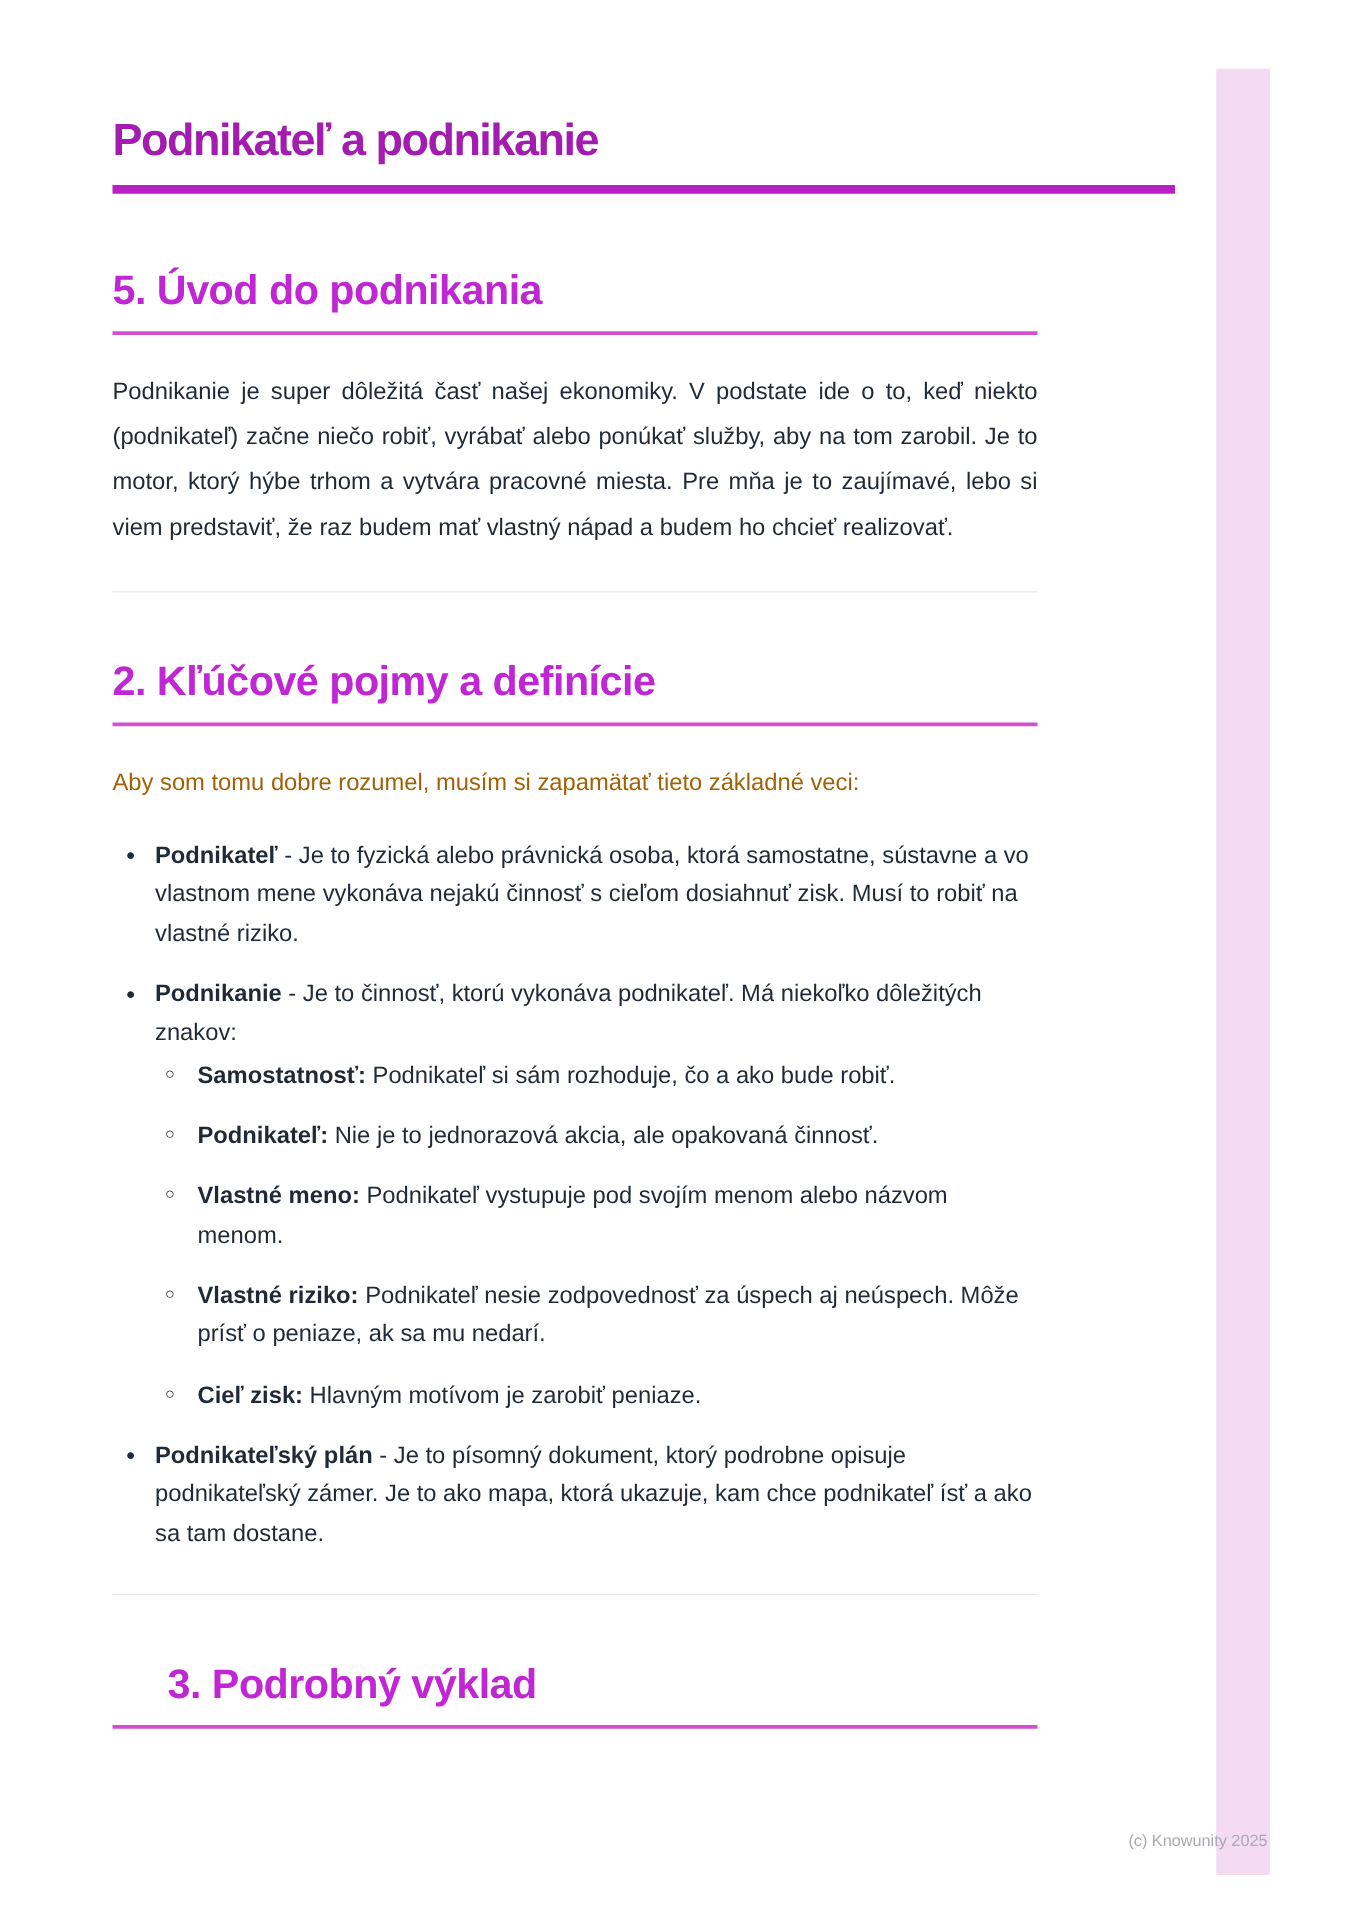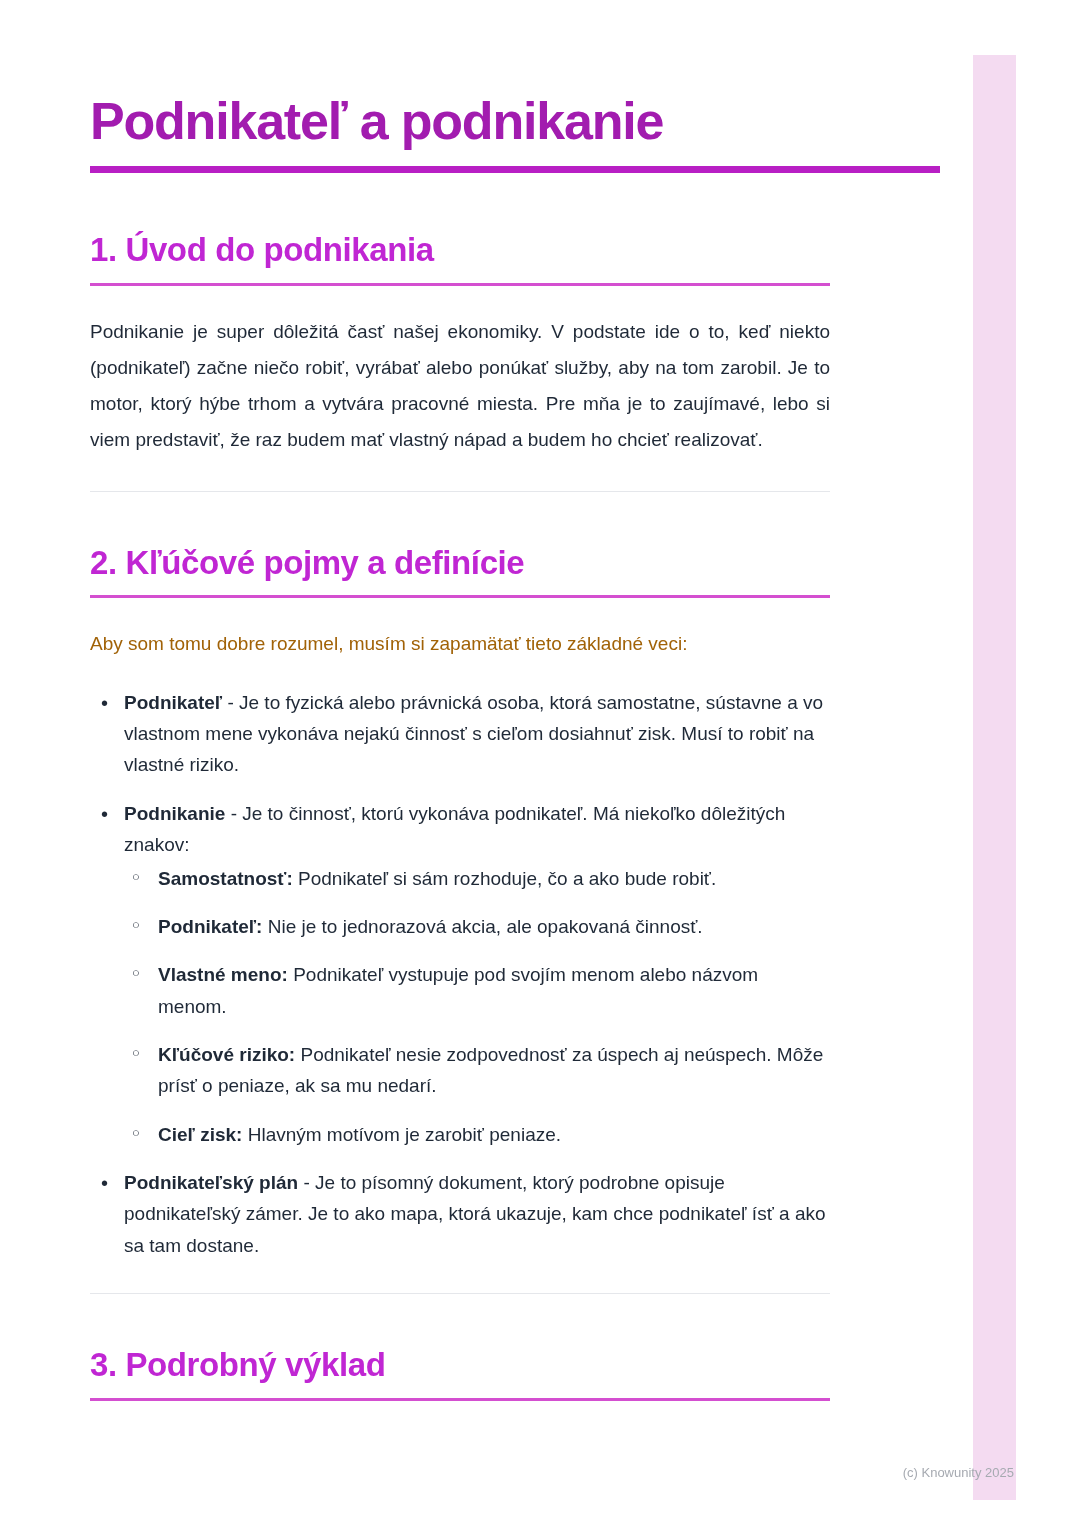--- a/index.html
+++ b/index.html
@@ -22,21 +22,21 @@
   }
   .content {
     position:absolute;
     left:90px;
     top:0;
     width:850px;
     z-index:1;
   }
   h1.page-title {
     margin-top:92px;
-    font-size:52px;
+    font-size:36px;
     font-weight:800;
     letter-spacing:-1.2px;
     color:#a21caf;
     line-height:1.12;
   }
   .title-rule {
     margin-top:16px;
     height:7px;
     width:850px;
     background:#b81fc4;
@@ -44,21 +44,21 @@
   .section { width:740px; }
   h2.section-heading {
     font-size:33px;
     font-weight:700;
     letter-spacing:-0.4px;
     color:#c026d3;
     line-height:1.15;
   }
   .sec-1 h2 { margin-top:58px; }
   .sec-2 h2 { margin-top:13px; }
-  .sec-3 h2 { margin-top:0; }
+  .sec-3 h2 { margin-top:0;margin-left:44px; }
   .heading-rule {
     margin-top:14px;
     height:3px;
     width:740px;
     background:#d44fd0;
   }
   p.body {
     font-size:19px;
     line-height:1.9;
     text-align:justify;
@@ -127,41 +127,41 @@
 <body>
 
 <div class="accent-bar"></div>
 
 <div class="content">
 
   <h1 class="page-title">Podnikateľ a podnikanie</h1>
   <div class="title-rule"></div>
 
   <div class="section sec-1">
-    <h2 class="section-heading">1. Úvod do podnikania</h2>
+    <h2 class="section-heading">5. Úvod do podnikania</h2>
     <div class="heading-rule"></div>
     <p class="body">Podnikanie je super dôležitá časť našej ekonomiky. V podstate ide o to, keď niekto (podnikateľ) začne niečo robiť, vyrábať alebo ponúkať služby, aby na tom zarobil. Je to motor, ktorý hýbe trhom a vytvára pracovné miesta. Pre mňa je to zaujímavé, lebo si viem predstaviť, že raz budem mať vlastný nápad a budem ho chcieť realizovať.</p>
   </div>
 
   <hr class="divider">
 
   <div class="section sec-2">
     <h2 class="section-heading">2. Kľúčové pojmy a definície</h2>
     <div class="heading-rule"></div>
     <p class="intro">Aby som tomu dobre rozumel, musím si zapamätať tieto základné veci:</p>
 
     <ul class="l1">
       <li><span class="term">Podnikateľ</span><span> - Je to fyzická alebo právnická osoba, ktorá samostatne, sústavne a vo vlastnom mene vykonáva nejakú činnosť s cieľom dosiahnuť zisk. Musí to robiť na vlastné riziko.</span></li>
 
       <li><span class="term">Podnikanie</span><span> - Je to činnosť, ktorú vykonáva podnikateľ. Má niekoľko dôležitých znakov:</span>
         <ul class="l2">
           <li><span class="term">Samostatnosť:</span><span> Podnikateľ si sám rozhoduje, čo a ako bude robiť.</span></li>
           <li><span class="term">Podnikateľ:</span><span> Nie je to jednorazová akcia, ale opakovaná činnosť.</span></li>
           <li><span class="term">Vlastné meno:</span><span> Podnikateľ vystupuje pod svojím menom alebo názvom menom.</span></li>
-          <li><span class="term">Kľúčové riziko:</span><span> Podnikateľ nesie zodpovednosť za úspech aj neúspech. Môže prísť o peniaze, ak sa mu nedarí.</span></li>
+          <li><span class="term">Vlastné riziko:</span><span> Podnikateľ nesie zodpovednosť za úspech aj neúspech. Môže prísť o peniaze, ak sa mu nedarí.</span></li>
           <li><span class="term">Cieľ zisk:</span><span> Hlavným motívom je zarobiť peniaze.</span></li>
         </ul>
       </li>
 
       <li><span class="term">Podnikateľský plán</span><span> - Je to písomný dokument, ktorý podrobne opisuje podnikateľský zámer. Je to ako mapa, ktorá ukazuje, kam chce podnikateľ ísť a ako sa tam dostane.</span></li>
     </ul>
   </div>
 
   <hr class="divider">
 

